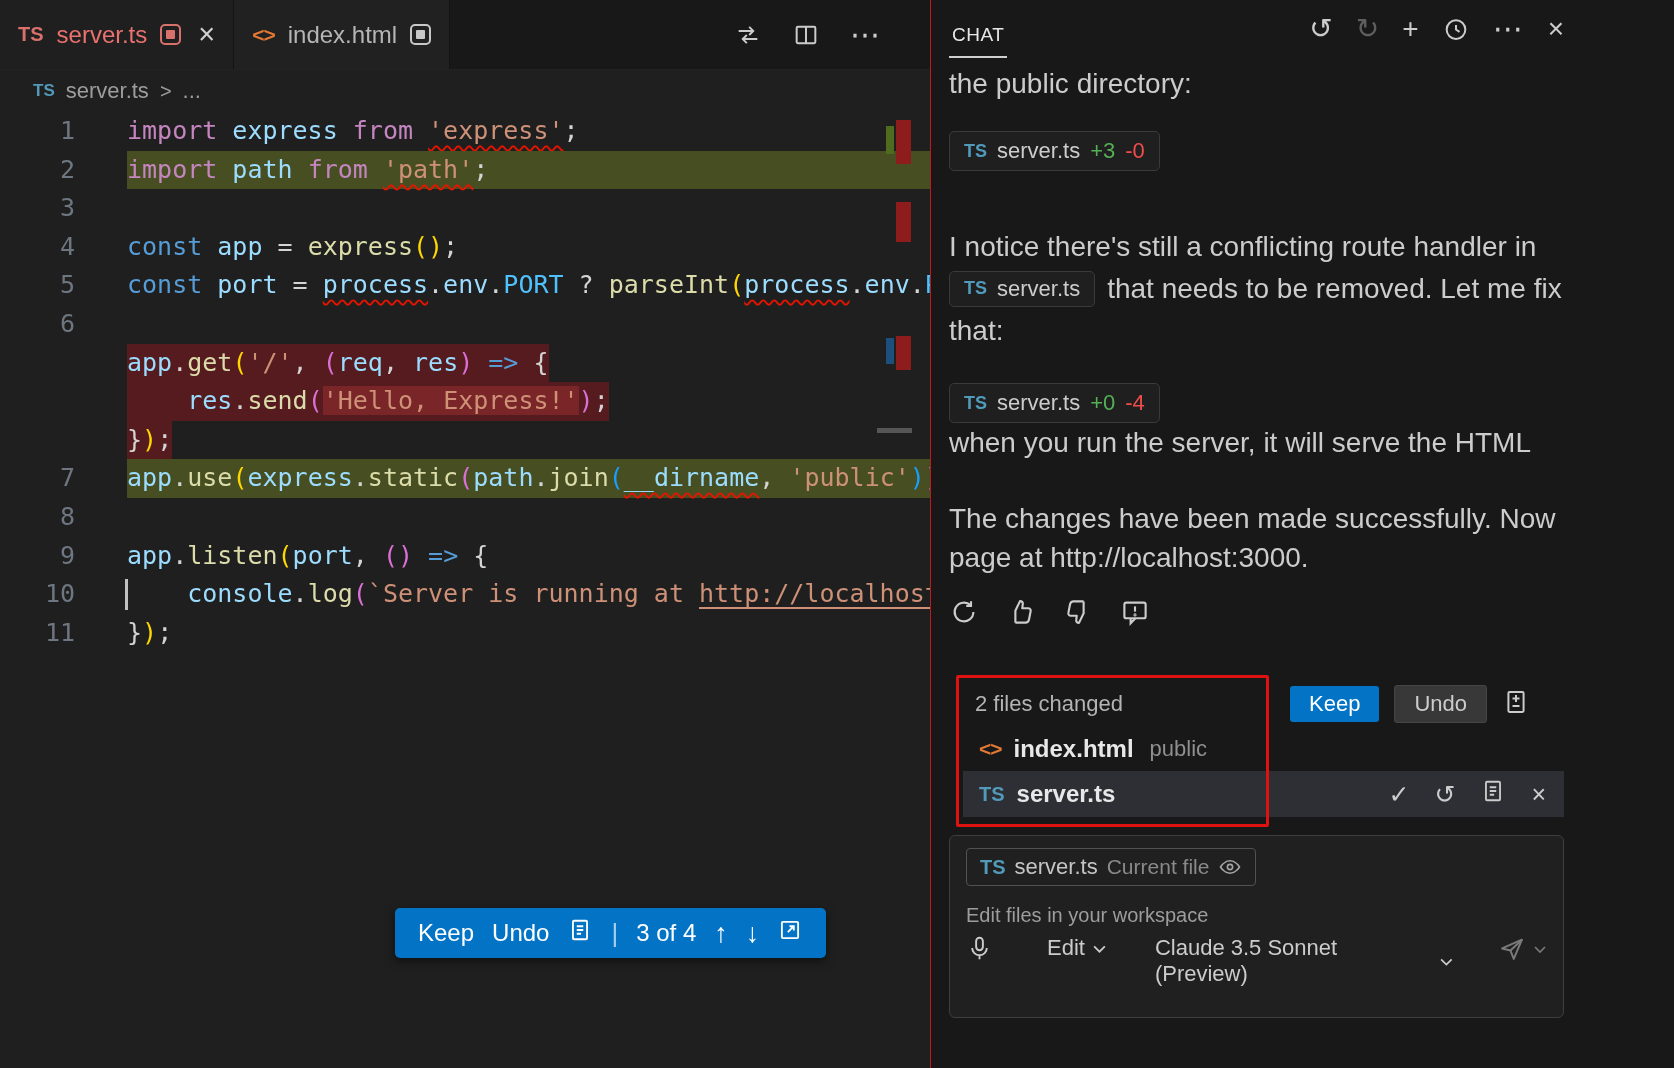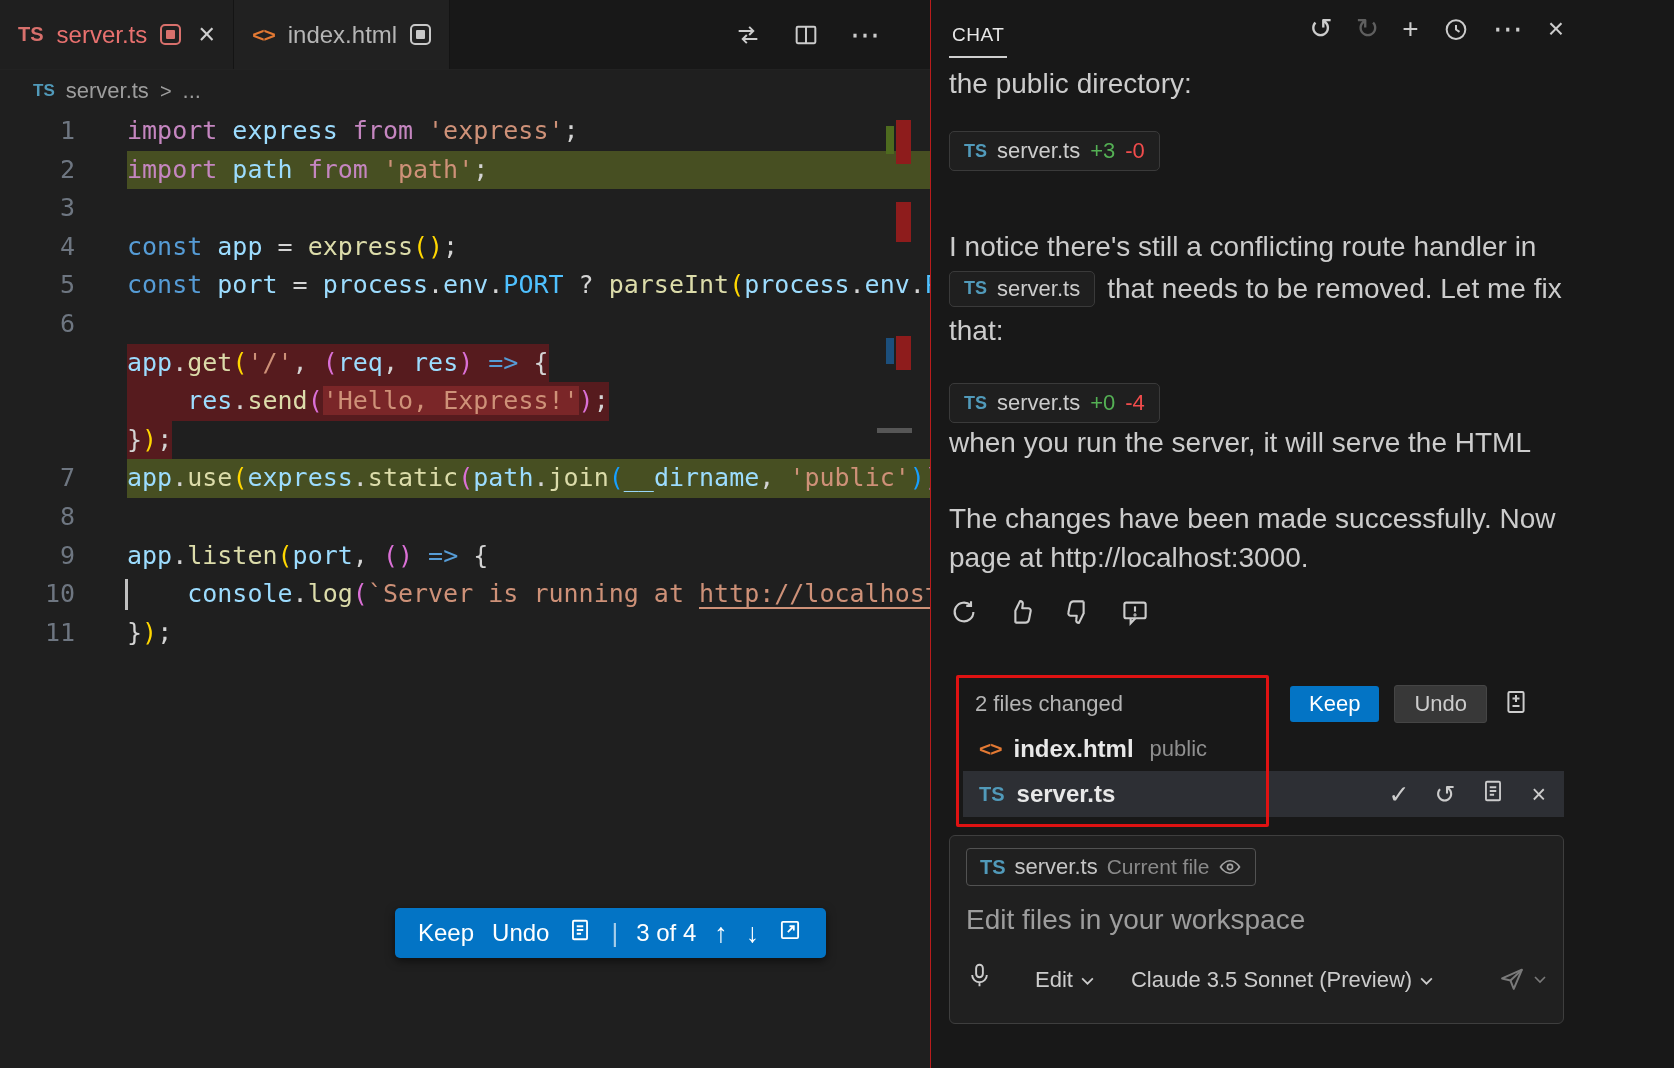--- a/index.html
+++ b/index.html
@@ -36,21 +36,21 @@
   .code-line { height:38.6px; display:flex; align-items:center; }
   .gutter { width:75px; flex:none; text-align:right; font-family:"DejaVu Sans Mono", monospace;
             font-size:25px; color:#6e7681; line-height:38.6px; }
   .code { margin-left:52px; font-family:"DejaVu Sans Mono", monospace; font-size:25px;
           line-height:38.6px; white-space:pre; position:relative; }
   .code-line.added { background:transparent; }
   .code-line.added .code { background:#474f22; flex:1; }
   .code-line.removed .code { background:#561b1e; }
   .fg{color:#d4d4d4}.kw{color:#c586c0}.kw2{color:#569cd6}.str{color:#ce9178}.fn{color:#dcdcaa}
   .var{color:#9cdcfe}.cst{color:#4fc1ff}.p1{color:#ffd700}.p2{color:#da70d6}.p3{color:#179fff}
-  .sq { text-decoration-style:wavy; text-decoration-color:#e51400; text-decoration-thickness:2px; text-underline-offset:6px;text-align:right; }
+  .sq { text-decoration:underline; text-decoration-style:wavy; text-decoration-color:#e51400; text-decoration-thickness:2px; text-underline-offset:6px;text-align:right; }
   .link { text-decoration:underline; text-underline-offset:5px; }
   .hl { background:#7a2628; }
   .cursor { position:absolute; left:-2px; top:4px; width:3px; height:31px; background:#c0c0c0; }
 
   .ruler-mark { position:absolute; }
 
   .diff-nav { position:absolute; left:395px; top:908px; height:50px; display:flex; align-items:center;
               background:#0374c5; border-radius:5px; color:#ffffff; font-size:24px; padding:0 14px;
               box-shadow:0 3px 10px rgba(0,0,0,.55); z-index:10; }
   .diff-nav > * { margin:0 9px; }
@@ -94,22 +94,22 @@
   .ra-glyph { font-size:25px; line-height:1; cursor:pointer; }
   .annotation-box { position:absolute; left:-7px; top:-6px; width:313px; height:152px;
                     border:3px solid #df1212; border-radius:2px; pointer-events:none; z-index:5; }
 
   .chat-input { margin-top:18px; background:#202020; border:1px solid #3e3e3e; border-radius:6px;
                 padding:12px 16px 30px; }
   .ci-chips { display:flex; gap:10px; }
   .input-chip { display:inline-flex; align-items:center; gap:9px; height:38px; padding:0 13px;
                 border:1px solid #525252; border-radius:4px; font-size:22px; color:#c5c5c5; cursor:pointer; }
   .input-chip .note { color:#8a8a8a; font-size:21px; }
-  .ci-placeholder { margin-top:18px; font-size:28px; color:#9d9d9d; cursor:text; }
-  .ci-bottom { margin-top:26px; display:flex; align-items:flex-end; gap:10px; }
+  .ci-placeholder { margin-top:18px; font-size:20px; color:#9d9d9d; cursor:text; }
+  .ci-bottom { margin-top:8px; display:flex; align-items:flex-start; gap:22px; }
   .dd { display:flex; align-items:center; gap:7px; font-size:22px; color:#cccccc; cursor:pointer; }
   .spacer { flex:1; }
 </style>
 </head>
 <body>
 
 <div class="editor-pane">
 
   <div class="tabbar">
     <div class="tab active">

